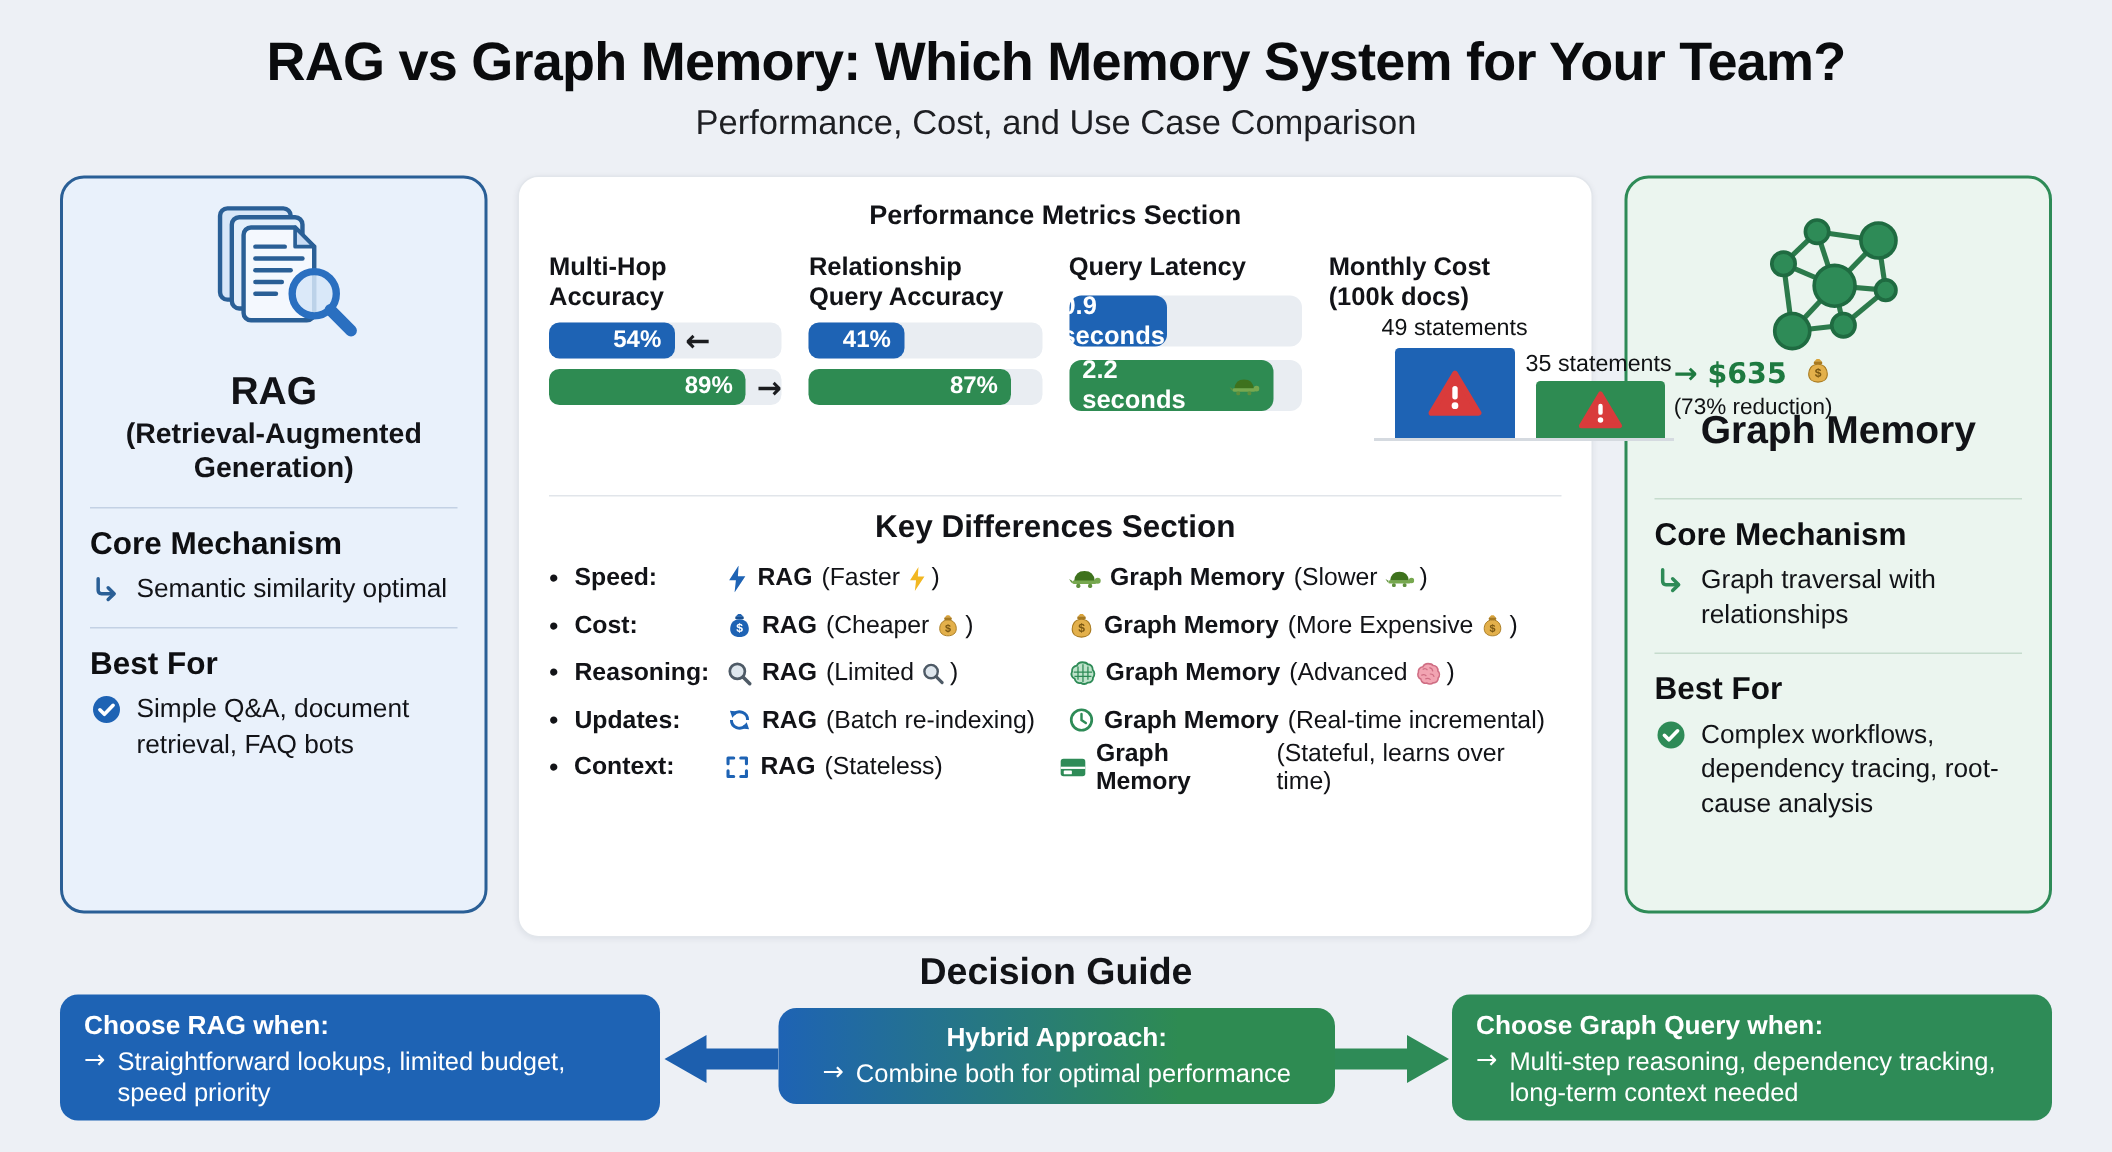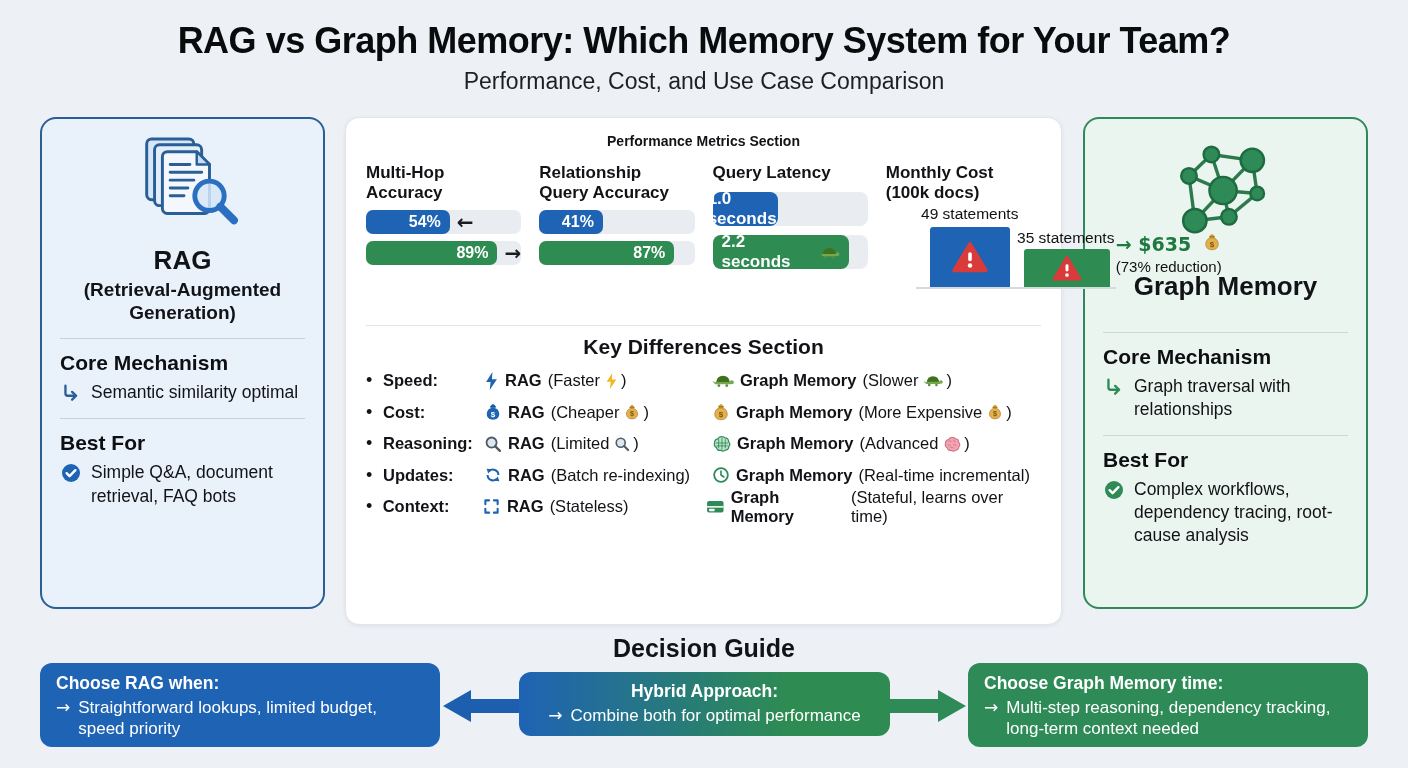--- a/index.html
+++ b/index.html
@@ -22,21 +22,21 @@
   .graph-name-space{margin-top:24px;margin-bottom:30px;}
   .divider-b{margin:14px 18px 0;border-top:1.5px solid #c3d1e4;}
   .divider-g{margin:14px 18px 0;border-top:1.5px solid #c6dccd;}
   .sec-head{margin:12px 18px 4px;font-size:21px;font-weight:800;color:#0e0f12;}
   .sec-row{display:flex;gap:10px;padding:2px 16px 0 19px;font-size:17.5px;line-height:1.32;}
   .sec-row .ic{flex-shrink:0;margin-top:2px;}
   
   .center-card{position:absolute;left:345px;top:117px;width:717px;height:508px;background:#fff;
          border:1px solid #e2e6eb;border-radius:14px;box-shadow:0 1px 4px rgba(20,30,50,.07);
          box-sizing:border-box;}
-  .pm-heading{margin-top:15px;text-align:center;font-size:14px;font-weight:800;}
+  .pm-heading{margin-top:15px;text-align:center;font-size:18px;font-weight:800;}
   .pm-grid{display:grid;grid-template-columns:1fr 1fr 1fr 1fr;column-gap:18px;padding:0 20px;margin-top:4px;}
   .metric-label{font-size:17px;font-weight:700;margin-top:10px;}
   .track{height:24px;background:#e9edf2;border-radius:7px;margin-top:7px;display:flex;align-items:center;}
   .track.tall{height:34px;border-radius:8px;margin-top:9px;}
   .fill{height:100%;border-radius:7px;display:flex;align-items:center;justify-content:flex-end;
         color:#fff;font-weight:700;font-size:16px;padding:0 9px;box-sizing:border-box;gap:6px;}
   .track.tall .fill{border-radius:8px;font-size:17px;}
   .fill.blue{background:#1e63b4;}
   .fill.green{background:#2e8b52;}
   .fill.center-text{justify-content:center;}
@@ -282,21 +282,21 @@
           <div class="fill green" style="width: 87%;">
             <span>87%</span>
           </div>
         </div>
       </div>
 
       <div>
         <div class="metric-label">Query Latency</div>
         <div class="track tall">
           <div class="fill blue center-text" style="width: 42%;">
-            <span>1.0 seconds</span>
+            <span>0.9 seconds</span>
             <svg class="ic c-gold" width="15" height="18">
                 <use href="#i-bolt"></use>
               </svg>
           </div>
         </div>
         <div class="track tall">
           <div class="fill green" style="width: 88%;">
             <span>2.2 seconds</span>
             <svg class="ic" width="22" height="17">
                 <use href="#i-turtle"></use>
@@ -505,20 +505,20 @@
       <span class="arr">→</span>
       <span>Combine both for optimal performance</span>
     </div>
   </div>
 
   <svg class="dg-arrow" style="left:890px;top:687px" width="78" height="38">
     <polygon points="76,19 48,3 48,12 0,12 0,26 48,26 48,35" fill="#2e8b57"></polygon>
   </svg>
 
   <div class="dg-box dg-right">
-    <div class="dg-title">Choose Graph Memory time:</div>
+    <div class="dg-title">Choose Graph Query when:</div>
     <div class="dg-body">
       <span class="arr">→</span>
       <span>Multi-step reasoning, dependency tracking, long-term context needed</span>
     </div>
   </div>
 
 </div>
 
 </body></html>

